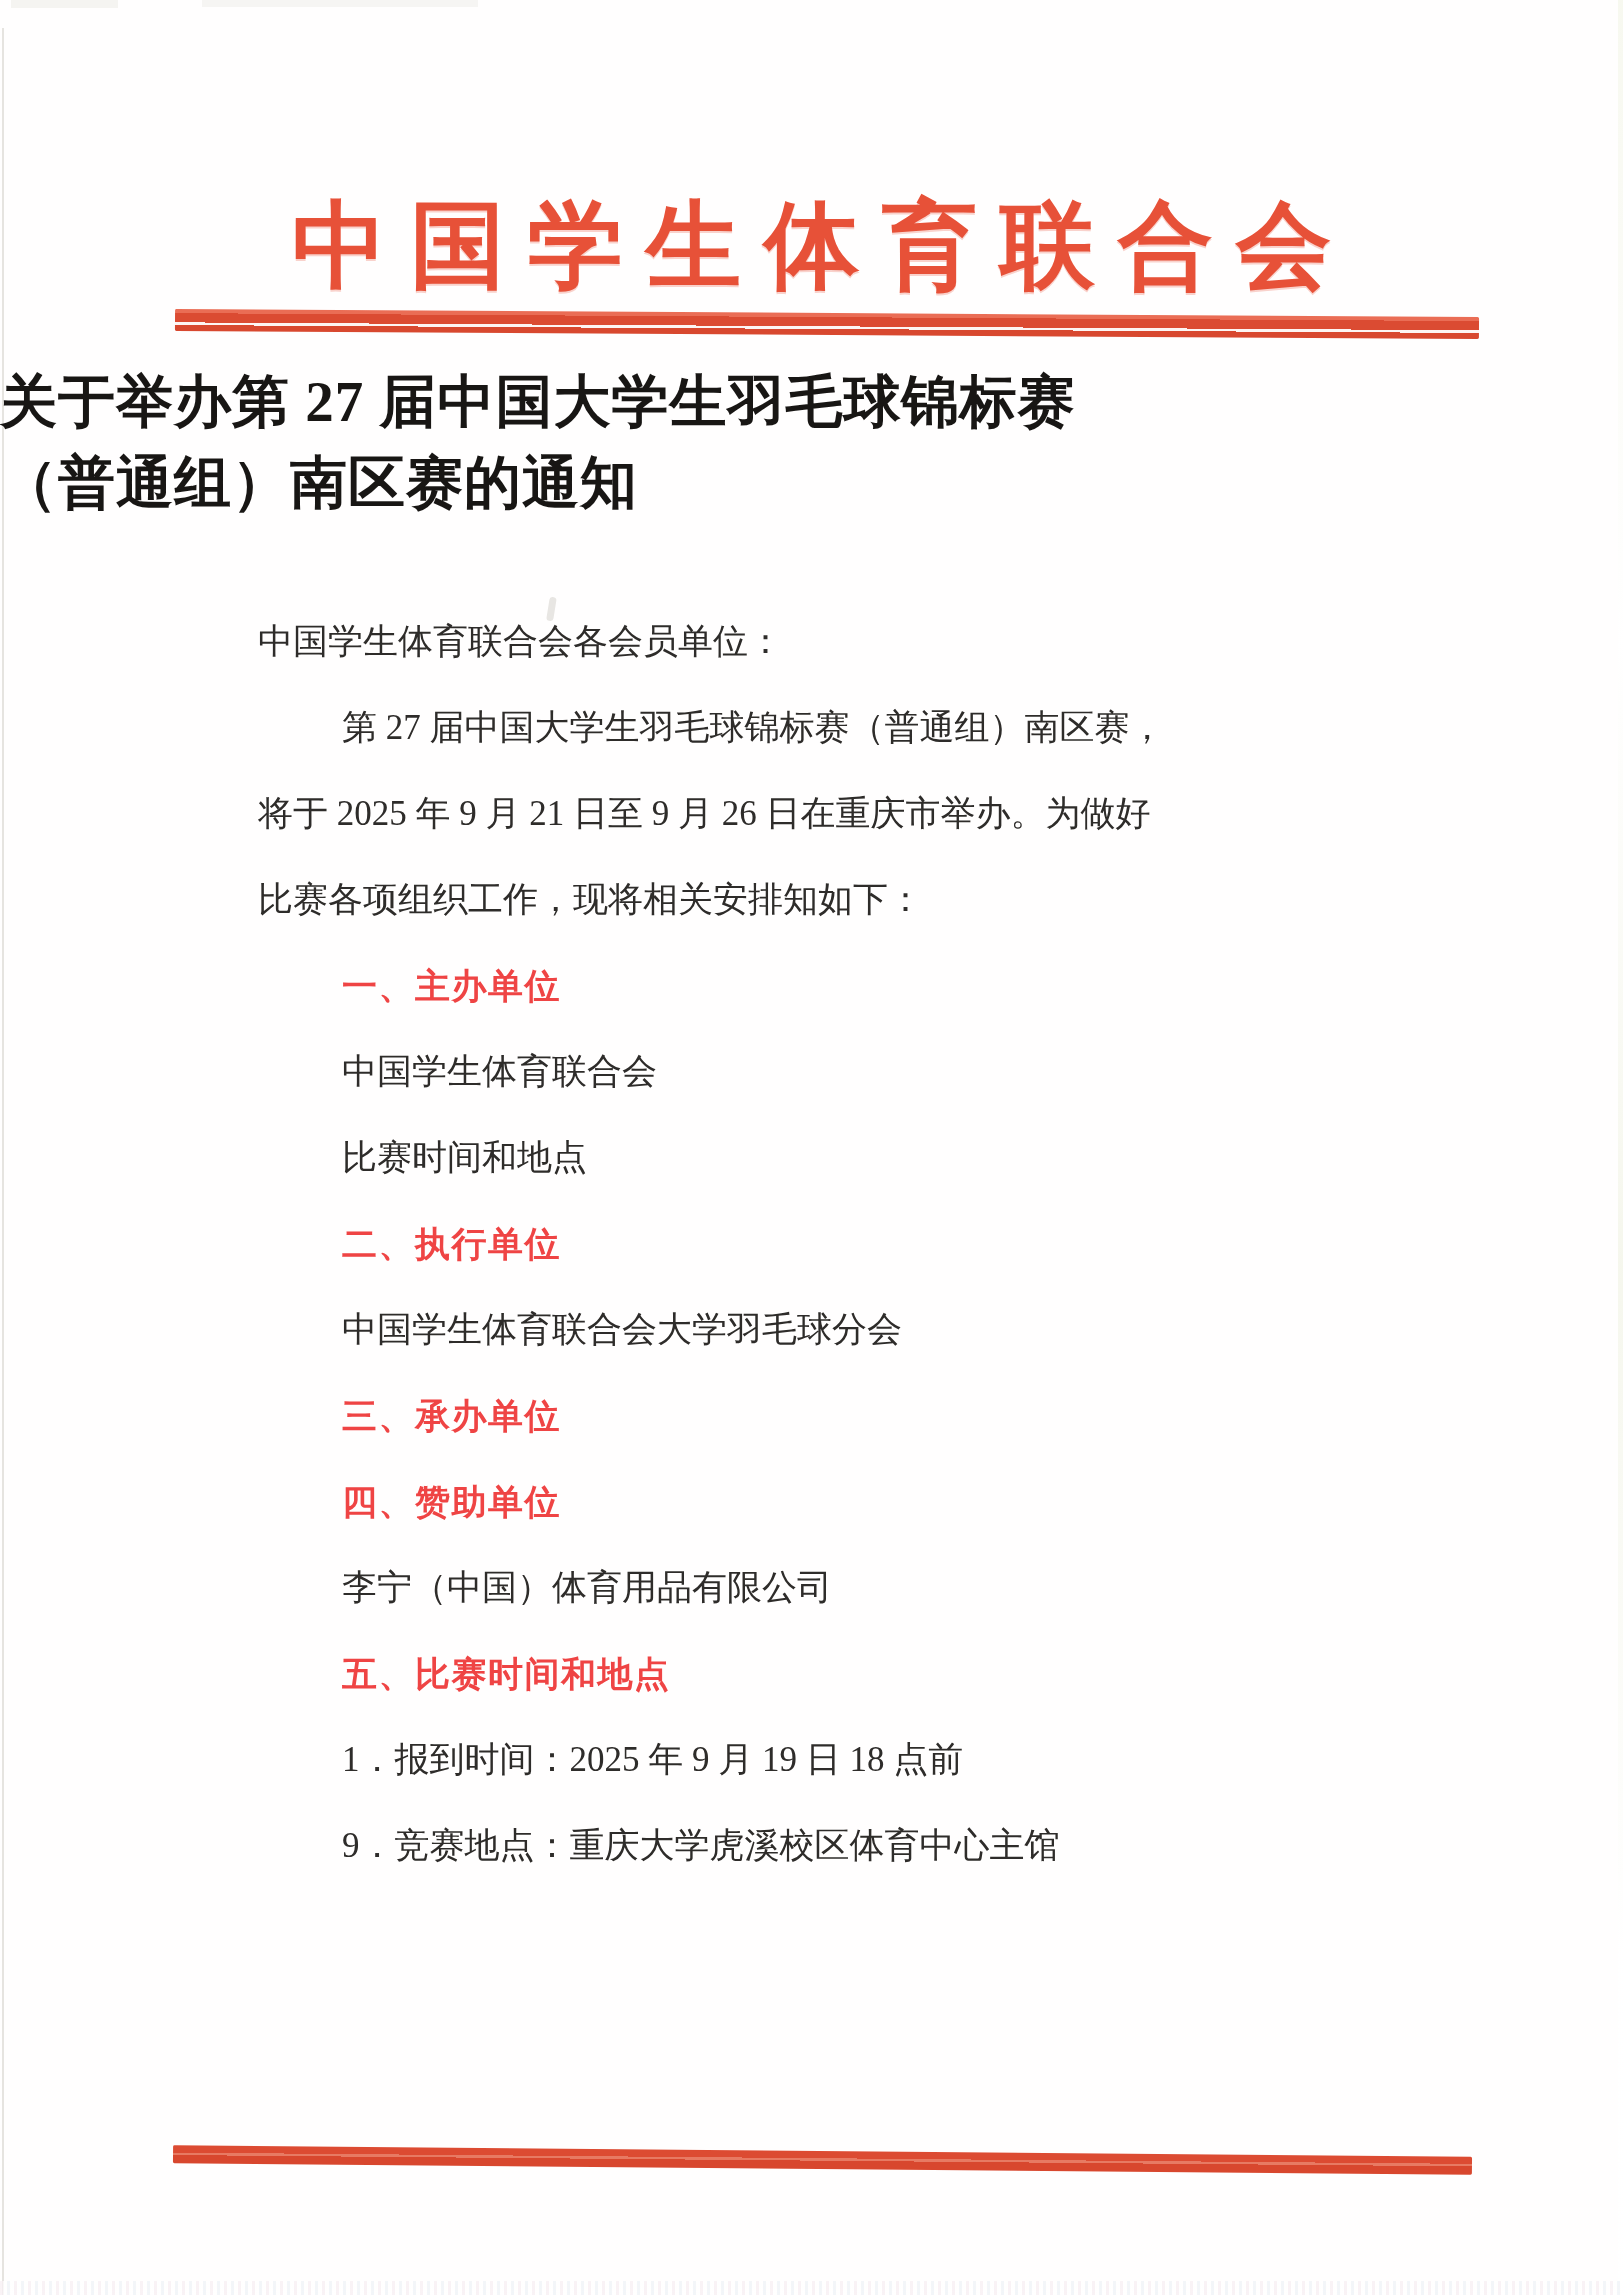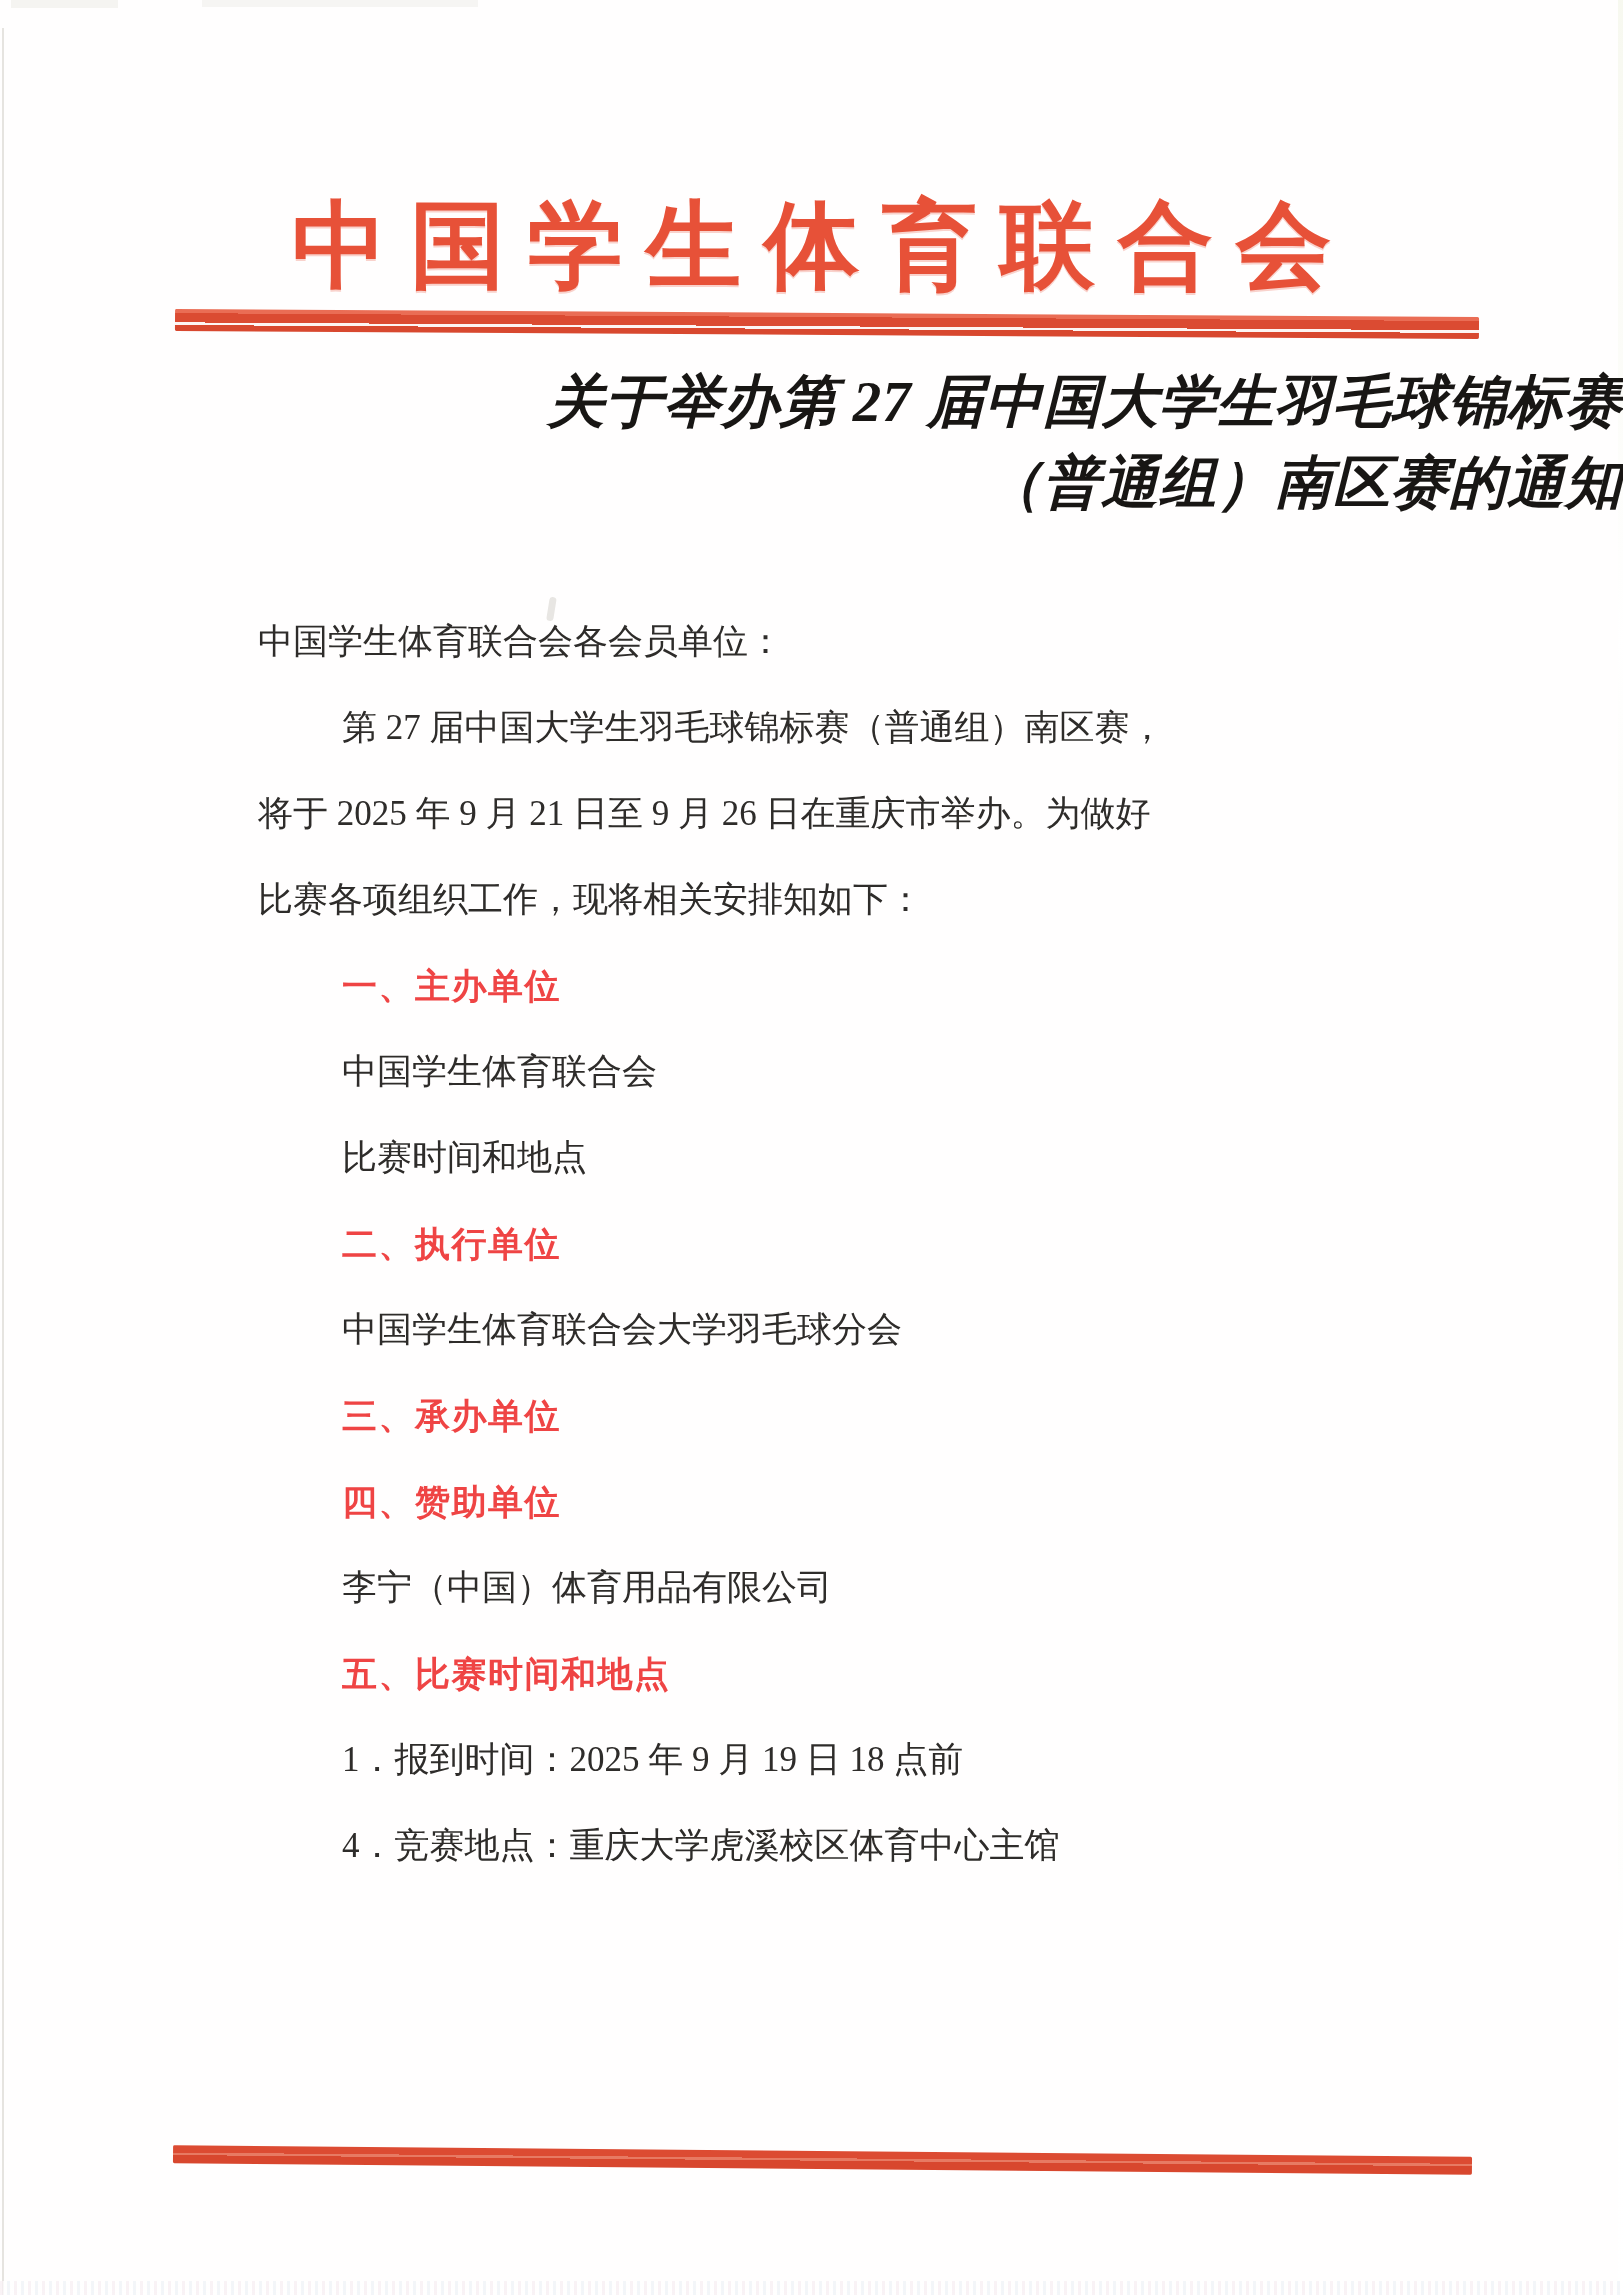--- a/index.html
+++ b/index.html
@@ -68,26 +68,25 @@
     background: linear-gradient(180deg,
       #dc4b32 0px, #dc4b32 7.2px,
       #e77a63 7.2px, #e77a63 9.7px,
       #d8472e 9.7px, #d8472e 18.4px);
     border-radius: 1.5px;
   }
 
   
   .doc-title {
     position: absolute; top: 361px; left: 0; width: 100%;
-    text-align: right;
+    text-align: left;
     font-weight: 700;
     font-size: 57px; line-height: 81px;
     color: #181614;
     letter-spacing: 1px;
-    font-style: italic;
   }
 
   
   .content {
     position: absolute; top: 599px; left: 258px; width: 1145px;
     font-size: 35px; color: #2e2c2a;
   }
   .line {
     height: 86px; line-height: 86px;
     white-space: nowrap;
@@ -135,19 +134,19 @@
     <div class="line heading">二、执行单位</div>
     <div class="line">中国学生体育联合会大学羽毛球分会</div>
 
     <div class="line heading">三、承办单位</div>
 
     <div class="line heading">四、赞助单位</div>
     <div class="line">李宁（中国）体育用品有限公司</div>
 
     <div class="line heading">五、比赛时间和地点</div>
     <div class="line">1．报到时间：2025 年 9 月 19 日 18 点前</div>
-    <div class="line">4．竞赛地点：重庆大学虎溪校区体育中心主馆</div>
+    <div class="line">9．竞赛地点：重庆大学虎溪校区体育中心主馆</div>
   </div>
 
   <div class="rule-bottom"></div>
 
 </div>
 
 
 </body></html>

